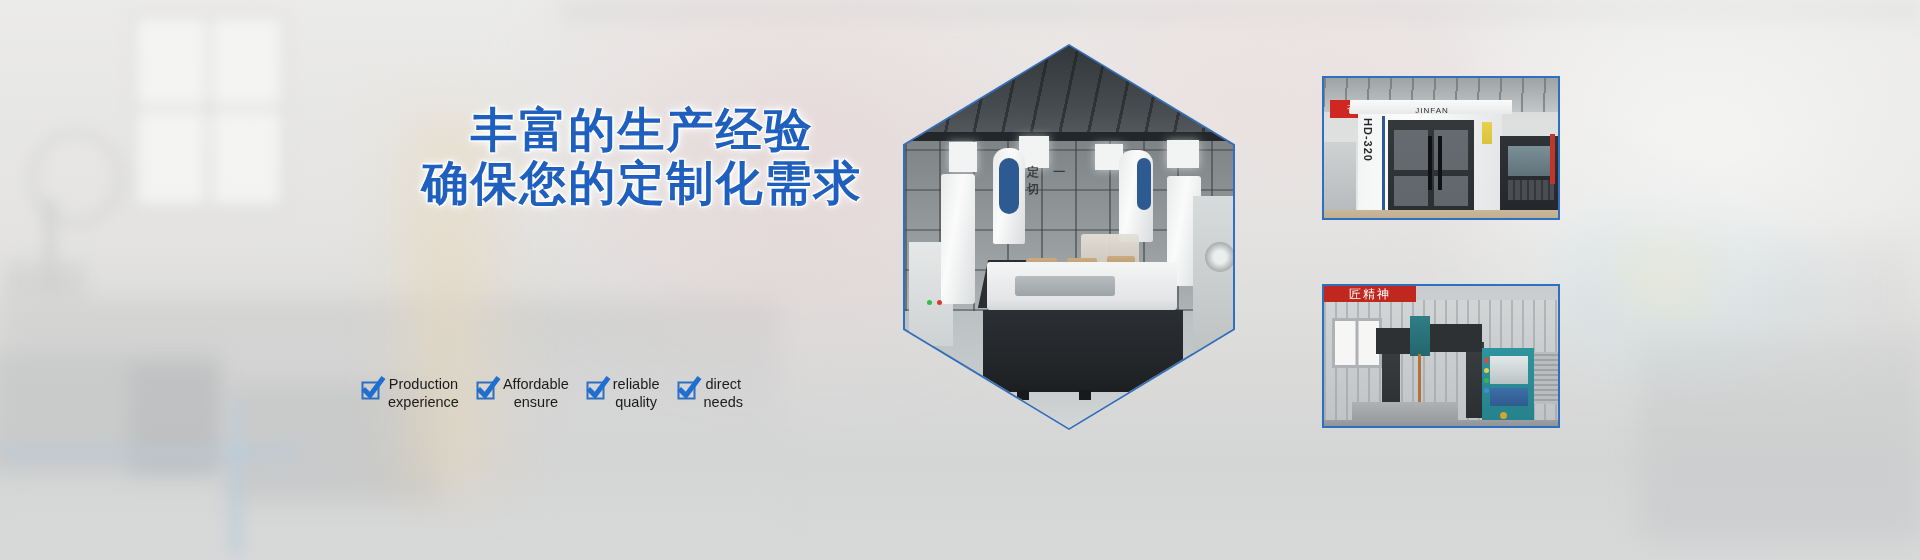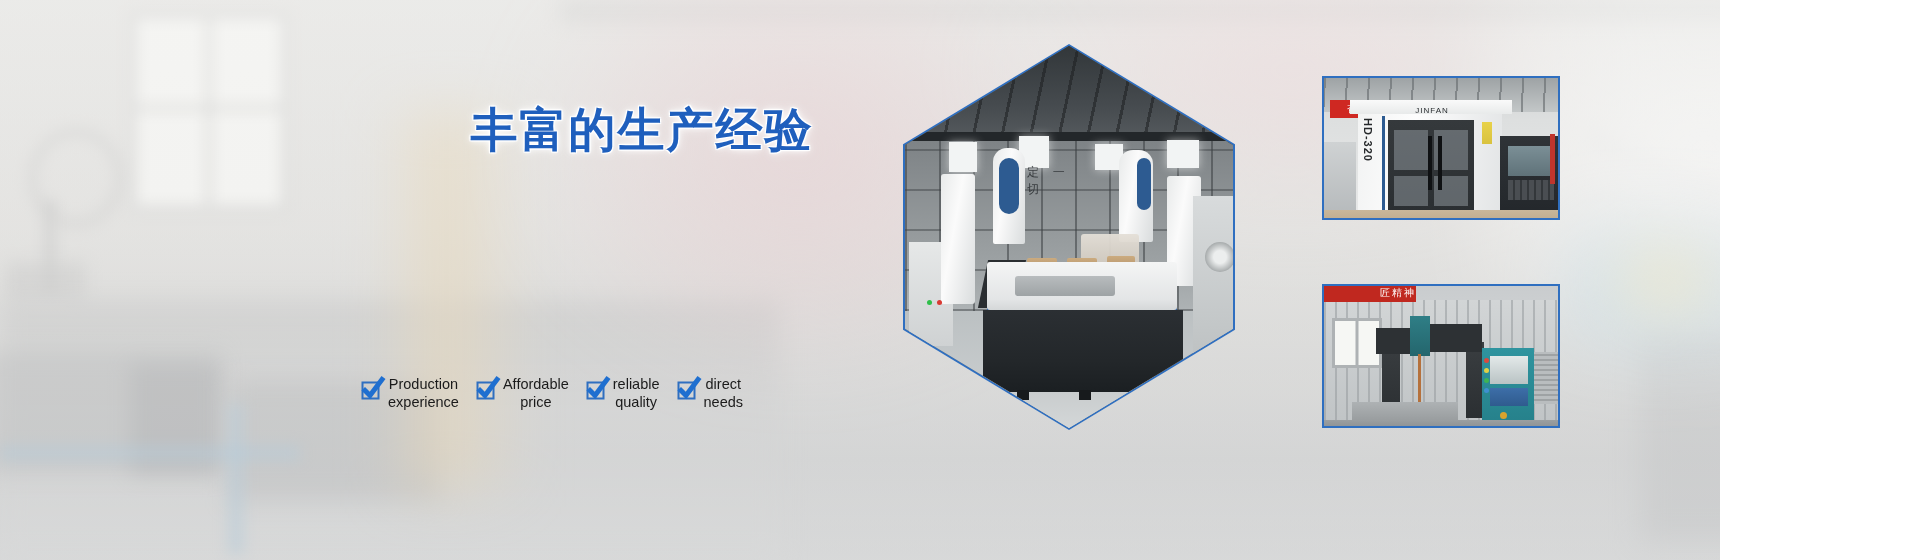--- a/index.html
+++ b/index.html
@@ -7,21 +7,21 @@
 
   html, body {
     width: 1920px;
     height: 560px;
     overflow: hidden;
     font-family: "Liberation Sans", sans-serif;
   }
 
   #banner {
     position: relative;
-    width: 1720px;
+    width: 1920px;
     height: 560px;
     background: #bef264;
     overflow: hidden;
   }
 
   
   .bg-layer { position: absolute; inset: 0; overflow: hidden; }
 
   .bg-base {
     position: absolute; inset: -40px;
@@ -227,20 +227,21 @@
     background: #2f6fc0;
     -webkit-clip-path: polygon(50% 0%, 100% 26%, 100% 74%, 50% 100%, 0% 74%, 0% 26%);
     clip-path: polygon(50% 0%, 100% 26%, 100% 74%, 50% 100%, 0% 74%, 0% 26%);
   }
   .hex-inner {
     position: absolute; left: 2px; top: 2px; right: 2px; bottom: 2px;
     overflow: hidden;
     -webkit-clip-path: polygon(50% 0%, 100% 26%, 100% 74%, 50% 100%, 0% 74%, 0% 26%);
     clip-path: polygon(50% 0%, 100% 26%, 100% 74%, 50% 100%, 0% 74%, 0% 26%);
     background: #5c6164;
+    font-weight: bold;
   }
 
   
   .fs { position: absolute; }
   .hex-sky {
     inset: 0;
     background: linear-gradient(180deg, #3b4044 0%, #53585c 14%, #6e7376 30%, #8c9093 46%, #9aa0a2 56%, #b9bec0 66%, #cfd3d4 100%);
   }
   .hex-roof {
     left: 0; top: 0; width: 100%; height: 104px;
@@ -387,22 +388,22 @@
   .pt-leftmach { position:absolute; left:0; top:64px; width:32px; height:72px;
     background: linear-gradient(180deg,#cfd2d3 0%, #b6babc 100%); }
 
   
   .pb-sky { position:absolute; inset:0;
     background: linear-gradient(180deg, #c9ccce 0%, #d6d9da 60%, #c2c5c7 100%); }
   .pb-wall { position:absolute; left:0; top:14px; width:100%; height:130px;
     background: repeating-linear-gradient(90deg, rgba(150,155,158,0.55) 0 2px, rgba(150,155,158,0) 2px 11px),
                 linear-gradient(180deg,#d2d5d6 0%, #bfc3c5 100%); }
   .pb-redsign { position:absolute; left:0; top:0; width:92px; height:16px;
-    background:#c0281f; color:#fff; font-size:10px; line-height:16px; text-align:right;
-    font-family:Liberation Mono, monospace; letter-spacing:2px; }
+    background:#c0281f; color:#fff; font-size:12px; line-height:16px; text-align:center;
+    font-family:Liberation Serif, serif; letter-spacing:2px; }
   .pb-window { position:absolute; left:8px; top:32px; width:50px; height:50px;
     background:#f6f7f4; border:3px solid #aeb2b4; }
   .pb-window::before { content:""; position:absolute; left:50%; top:0; width:3px; height:100%;
     background:#aeb2b4; transform:translateX(-50%); }
   .pb-gantry-l { position:absolute; left:58px; top:56px; width:18px; height:76px;
     background: linear-gradient(180deg,#3a3e41 0%, #2b2f32 100%); }
   .pb-gantry-r { position:absolute; left:142px; top:56px; width:18px; height:76px;
     background: linear-gradient(180deg,#3a3e41 0%, #2b2f32 100%); }
   .pb-beam-l { position:absolute; left:52px; top:42px; width:34px; height:26px; background:#2d3134; }
   .pb-beam-r { position:absolute; left:104px; top:38px; width:54px; height:28px; background:#2d3134; }
@@ -454,20 +455,21 @@
     <div class="bg-wash-pink"></div>
     <div class="bg-wash-pink2"></div>
     <div class="bg-wash-white"></div>
     <div class="bg-wash-cyan"></div>
     <div class="bg-wash-tan2"></div>
     <div class="bg-veil"></div>
   </div>
 
   <div class="headline">
     <span class="line1">丰富的生产经验</span>
+    <span class="line2">确保您的定制化需求</span>
   </div>
 
 
   <div class="features">
 
     <div class="feature">
       <span class="check-icon">
         <svg width="24" height="24" viewBox="0 0 24 24">
           <rect x="3.5" y="5.5" width="16" height="16" fill="none" stroke="#2f6fc0" stroke-width="2"></rect>
           <path d="M6 13.5 L11 18.5 L23 2.5" fill="none" stroke="#1f6fd0" stroke-width="5" stroke-linecap="square"></path>
@@ -478,21 +480,21 @@
     </div>
 
     <div class="feature">
       <span class="check-icon">
         <svg width="24" height="24" viewBox="0 0 24 24">
           <rect x="3.5" y="5.5" width="16" height="16" fill="none" stroke="#2f6fc0" stroke-width="2"></rect>
           <path d="M6 13.5 L11 18.5 L23 2.5" fill="none" stroke="#1f6fd0" stroke-width="5" stroke-linecap="square"></path>
         </svg>
       </span>
       <span class="feature-label">Affordable
-price</span>
+ensure</span>
     </div>
 
     <div class="feature">
       <span class="check-icon">
         <svg width="24" height="24" viewBox="0 0 24 24">
           <rect x="3.5" y="5.5" width="16" height="16" fill="none" stroke="#2f6fc0" stroke-width="2"></rect>
           <path d="M6 13.5 L11 18.5 L23 2.5" fill="none" stroke="#1f6fd0" stroke-width="5" stroke-linecap="square"></path>
         </svg>
       </span>
       <span class="feature-label">reliable

